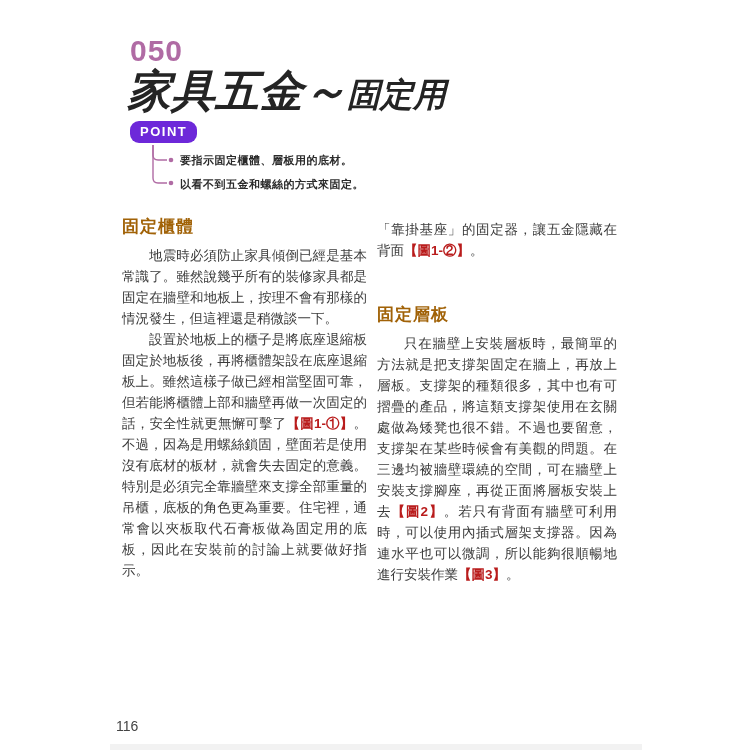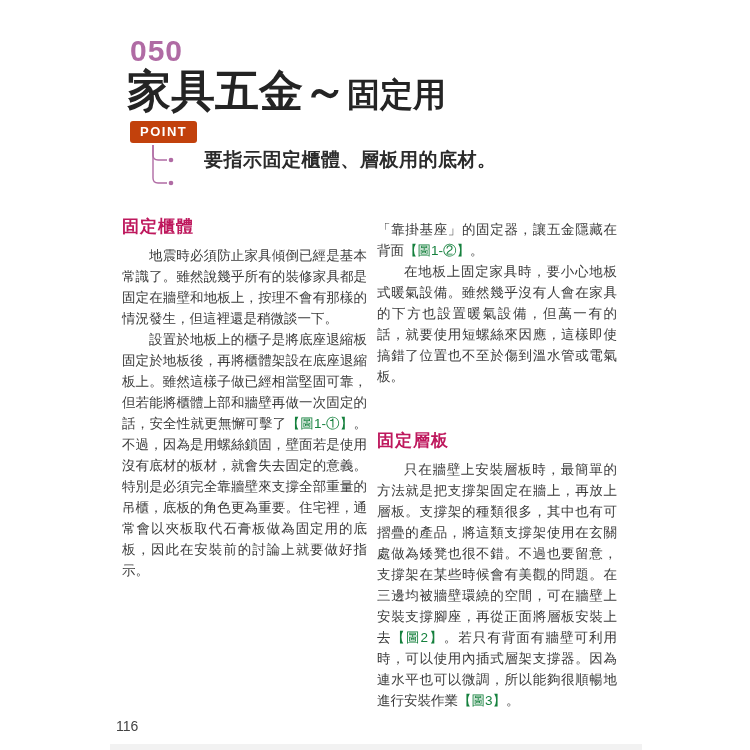--- a/index.html
+++ b/index.html
@@ -22,100 +22,100 @@
     letter-spacing: 1px;
     color: #b06ba4;
     font-family: "Liberation Sans", sans-serif;
   }
   .title {
     position: absolute;
     left: 127px;
     top: 62px;
     white-space: nowrap;
     color: #242424;
+    font-style: italic;
   }
   .title-main {
     font-size: 44px;
     font-weight: bold;
     letter-spacing: 0px;
   }
   .title-sub {
     font-size: 33px;
     font-weight: bold;
   }
 
   
   .point-badge {
     position: absolute;
     left: 130px;
     top: 121px;
-    background: #c2410c;
+    background: #6d28d9;
     color: #ffffff;
     font-size: 13px;
     font-weight: bold;
     letter-spacing: 1.5px;
     padding: 3px 10px 4px 10px;
-    border-radius: 3px;
+    border-radius: 9px;
   }
   .point-connector {
     position: absolute;
     left: 145px;
     top: 145px;
   }
   .point-bullets {
     position: absolute;
     left: 180px;
     top: 149px;
     margin: 0;
     padding: 0;
     list-style: none;
   }
   .point-bullets li {
-    font-size: 19px;
+    font-size: 11px;
     font-weight: bold;
     color: #2b2b2b;
     letter-spacing: 0.5px;
     height: 24px;
     line-height: 22px;
     white-space: nowrap;
-    margin-left: 24px;
   }
 
   
   .col {
     position: absolute;
     color: #3a3a3a;
   }
   .col-left  { left: 122px; top: 215px; width: 245px; }
   .col-right { left: 377px; top: 219px; width: 240px; }
 
   .section-title {
     margin: 0 0 7px 0;
     font-size: 17px;
     font-weight: bold;
-    color: #be185d;
+    color: #a16207;
     font-family: "Liberation Sans", sans-serif;
     letter-spacing: 1px;
   }
   .section-2 { margin-top: 42px; }
 
   p.body {
     margin: 0;
     font-family: "DejaVu Serif", serif;
     font-size: 13.5px;
     line-height: 21px;
     text-align: justify;
     text-justify: inter-ideograph;
     color: #3a3a3a;
   }
   p.indent { text-indent: 2em; }
 
   .figref {
-    color: #15803d;
-    font-weight: normal;
+    color: #b91c1c;
+    font-weight: bold;
     font-family: "Liberation Sans", sans-serif;
   }
 
   
   .page-number {
     position: absolute;
     left: 116px;
     top: 718px;
     font-size: 14px;
     color: #444444;
@@ -142,31 +142,31 @@
 
   <div class="point-badge">POINT</div>
   <svg class="point-connector" width="45" height="50" viewBox="0 0 45 50">
     <path d="M8,0 L8,10 Q8,15 13,15 L22,15" fill="none" stroke="#b06ba4" stroke-width="1.4"></path>
     <path d="M8,0 L8,33 Q8,38 13,38 L22,38" fill="none" stroke="#b06ba4" stroke-width="1.4"></path>
     <circle cx="26" cy="15" r="2.3" fill="#b06ba4"></circle>
     <circle cx="26" cy="38" r="2.3" fill="#b06ba4"></circle>
   </svg>
   <ul class="point-bullets">
     <li>要指示固定櫃體、層板用的底材。</li>
+    <li>以看不到五金和螺絲的方式來固定。</li>
   </ul>
 
   <div class="col col-left">
     <h3 class="section-title">固定櫃體</h3>
     <p class="body indent">地震時必須防止家具傾倒已經是基本常識了。雖然說幾乎所有的裝修家具都是固定在牆壁和地板上，按理不會有那樣的情況發生，但這裡還是稍微談一下。</p>
     <p class="body indent"><span>設置於地板上的櫃子是將底座退縮板固定於地板後，再將櫃體架設在底座退縮板上。雖然這樣子做已經相當堅固可靠，但若能將櫃體上部和牆壁再做一次固定的話，安全性就更無懈可擊了</span><span class="figref">【圖1-①】</span><span>。不過，因為是用螺絲鎖固，壁面若是使用沒有底材的板材，就會失去固定的意義。特別是必須完全靠牆壁來支撐全部重量的吊櫃，底板的角色更為重要。住宅裡，通常會以夾板取代石膏板做為固定用的底板，因此在安裝前的討論上就要做好指示。</span></p>
   </div>
 
   <div class="col col-right">
     <p class="body"><span>「靠掛基座」的固定器，讓五金隱藏在背面</span><span class="figref">【圖1-②】</span><span>。</span></p>
-    <p class="body indent">在地板上固定家具時，要小心地板式暖氣設備。雖然幾乎沒有人會在家具的下方也設置暖氣設備，但萬一有的話，就要使用短螺絲來因應，這樣即使搞錯了位置也不至於傷到溫水管或電氣板。</p>
 
     <div class="section-2">
       <h3 class="section-title">固定層板</h3>
       <p class="body indent"><span>只在牆壁上安裝層板時，最簡單的方法就是把支撐架固定在牆上，再放上層板。支撐架的種類很多，其中也有可摺疊的產品，將這類支撐架使用在玄關處做為矮凳也很不錯。不過也要留意，支撐架在某些時候會有美觀的問題。在三邊均被牆壁環繞的空間，可在牆壁上安裝支撐腳座，再從正面將層板安裝上去</span><span class="figref">【圖2】</span><span>。若只有背面有牆壁可利用時，可以使用內插式層架支撐器。因為連水平也可以微調，所以能夠很順暢地進行安裝作業</span><span class="figref">【圖3】</span><span>。</span></p>
     </div>
   </div>
 
   <div class="page-number">116</div>
   <div class="footer-bar"></div>
 

